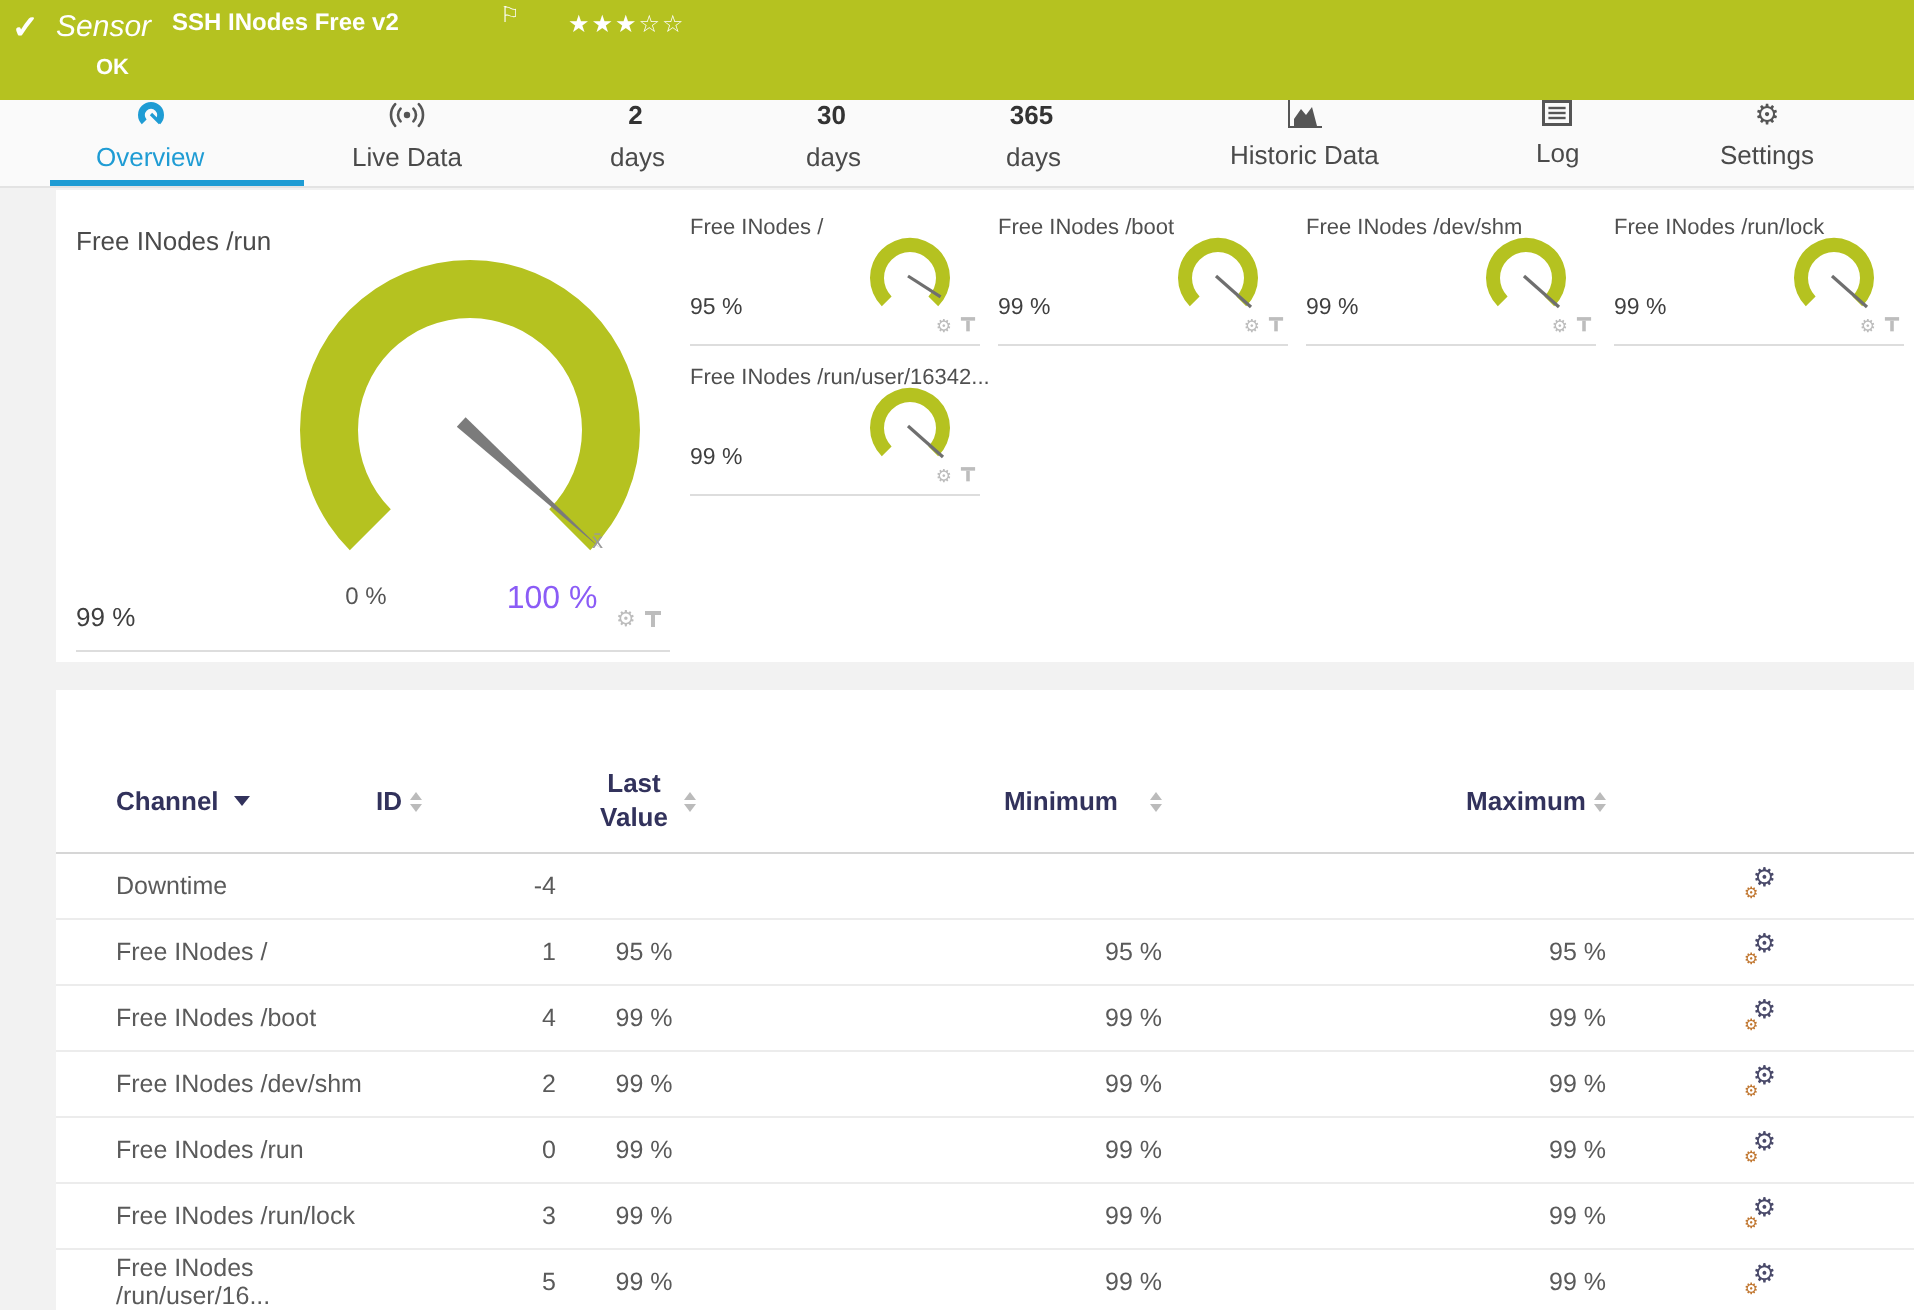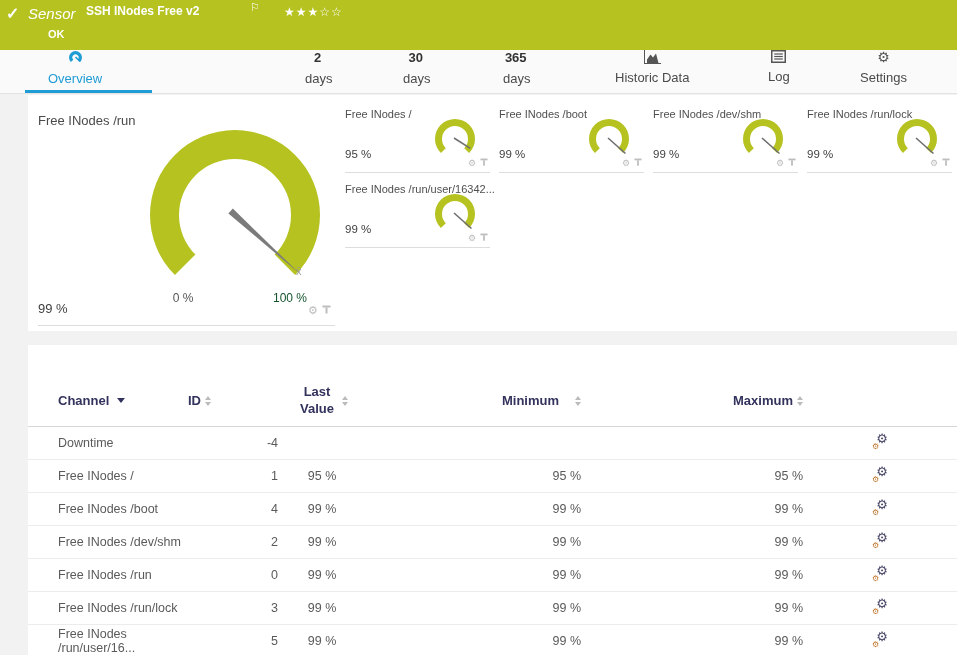--- a/index.html
+++ b/index.html
@@ -28,21 +28,21 @@
   .panel { position:absolute; background:#fff; }
   .panel1 { left:28px; top:95px; width:929px; height:236px; }
   .panel2 { left:28px; top:345px; width:929px; height:310px; }
   
   .mg-title { position:absolute; left:10px; top:18px; font-size:13px; color:#4a4a4a; }
   .mg-gauge { position:absolute; left:107px; top:20px; width:200px; height:200px; }
   .gauge-arc { fill:var(--brand-green,#b5c220); }
   .mg-needle { fill:var(--needle-gray,#7b7b7b); }
   .mg-avg { position:absolute; left:268px; top:170px; font-size:11px; color:#9a9a9a; }
   .mg-min { position:absolute; left:132px; top:196px; width:46px; text-align:center; font-size:12px; color:#555; }
-  .mg-max { position:absolute; left:236px; top:196px; width:52px; text-align:center; font-size:12px; color:#14532d; }
+  .mg-max { position:absolute; left:222px; top:196px; width:52px; text-align:center; font-size:16px; color:#8b5cf6; }
   .mg-value { position:absolute; left:10px; top:206px; font-size:13px; color:#3f3f3f; }
   .mg-icons { position:absolute; left:280px; top:210px; }
   .mg-border { position:absolute; left:10px; top:230px; width:297px; height:1px; background:#ddd; }
   .cell-icons { display:inline-flex; align-items:center; gap:4px; color:var(--icon-gray,#bdbdbd); }
   .cell-icons .gear { font-size:11px; line-height:1; color:var(--icon-gray,#bdbdbd); }
   .pin-svg { fill:var(--icon-gray,#bdbdbd); }
   
   .sg-cell { position:absolute; width:145px; height:65px; border-bottom:1px solid #ddd; }
   .sg-title { position:absolute; left:0; top:0; font-size:11px; color:#4f4f4f; white-space:nowrap; }
   .sg-gauge { position:absolute; left:86px; top:10px; width:48px; height:48px; }
@@ -86,20 +86,30 @@
   </div>
 
   <div class="tabbar">
     <div class="tab active" style="left:48px">
       <svg class="t-ico" width="17" height="15" viewBox="0 0 17 15">
         <path fill="#1f9cd4" d="M3.9 12.1 A6.5 6.5 0 1 1 13.1 12.1 L10.7 9.7 A3.1 3.1 0 1 0 6.3 9.7 Z"></path>
         <line x1="8.5" y1="7" x2="13" y2="11.5" stroke="#1f9cd4" stroke-width="1.6"></line>
       </svg>
       <span>Overview</span>
     </div>
+    <div class="tab" style="left:176px">
+      <svg class="t-ico" width="19" height="15" viewBox="0 0 19 15" fill="none" stroke="#555" stroke-width="1.3" stroke-linecap="round">
+        <circle cx="9.5" cy="7.5" r="1.6" fill="#555" stroke="none"></circle>
+        <path d="M6.3 4.3 A4.6 4.6 0 0 0 6.3 10.7"></path>
+        <path d="M3.6 2.1 A8 8 0 0 0 3.6 12.9"></path>
+        <path d="M12.7 4.3 A4.6 4.6 0 0 1 12.7 10.7"></path>
+        <path d="M15.4 2.1 A8 8 0 0 1 15.4 12.9"></path>
+      </svg>
+      <span>Live Data</span>
+    </div>
     <div class="tab" style="left:305px">
       <span class="num">2</span>
       <span>days</span>
     </div>
     <div class="tab" style="left:403px">
       <span class="num">30</span>
       <span>days</span>
     </div>
     <div class="tab" style="left:503px">
       <span class="num">365</span>

